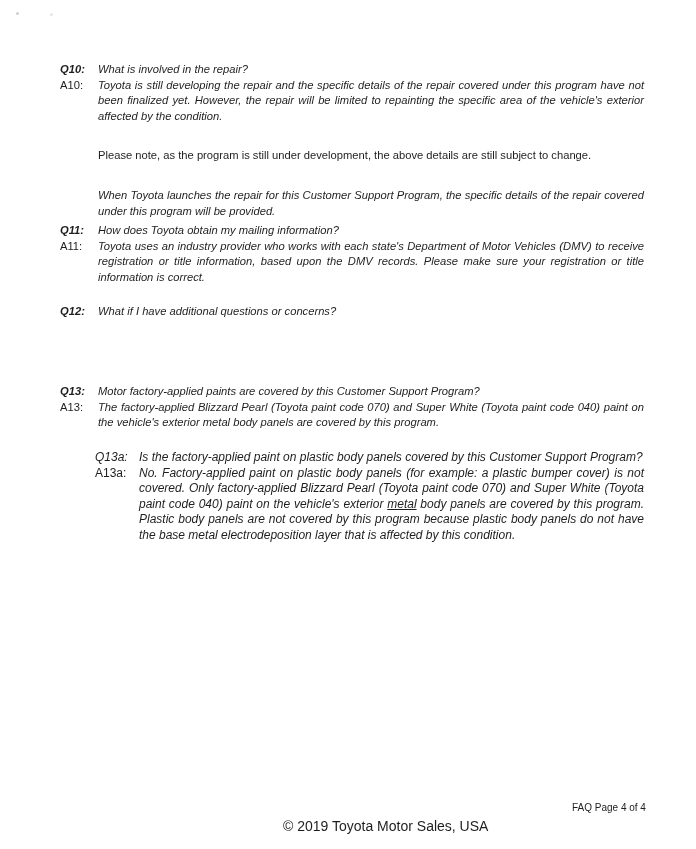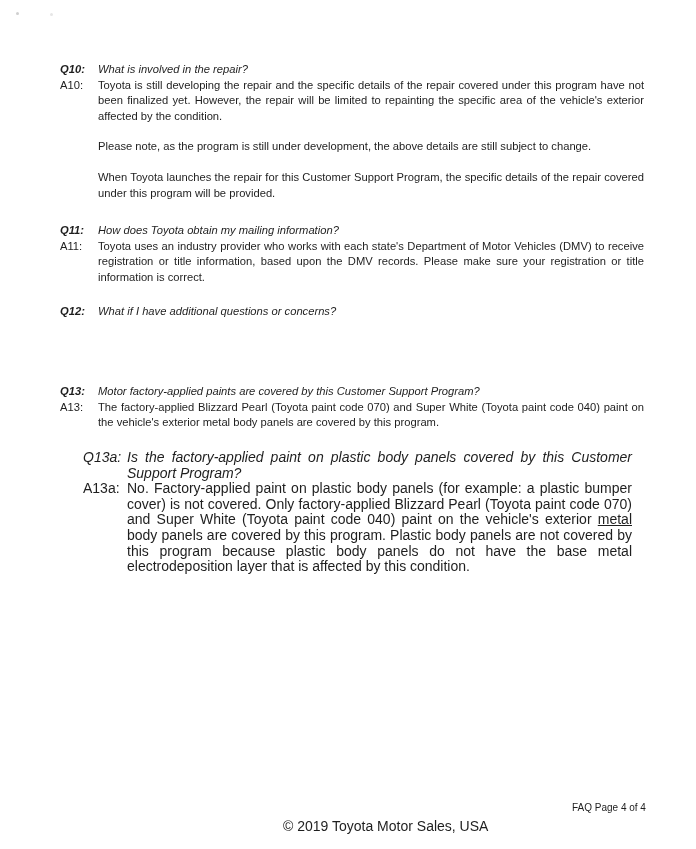--- a/index.html
+++ b/index.html
@@ -8,23 +8,23 @@
       font-family: "Liberation Sans", "DejaVu Sans", sans-serif;
       color: #1e1e1e;
     }
     .page { position: absolute; left: 0; top: 0; width: 696px; height: 700px; }
     .qa { position: absolute; left: 60px; width: 584px; font-size: 11.2px; line-height: 15.6px; }
     .row { display: flex; }
     .lbl { width: 38px; flex: 0 0 38px; }
     .q .lbl { font-weight: bold; font-style: italic; }
     .q .txt { font-style: italic; }
     .txt { flex: 1; }
-    .just { text-align: justify; }
-    .para { margin-top: 15px; }
-    .sub { position: absolute; left: 83px; width: 549px; font-size: 14px; line-height: 15.6px; }
+    .just { text-align: justify; font-style: italic; }
+    .para { margin-top: 24px; }
+    .sub { position: absolute; left: 95px; width: 549px; font-size: 12px; line-height: 15.6px; }
     .sub .lbl { width: 44px; flex: 0 0 44px; font-weight: normal; }
     .sub .q .lbl { font-style: italic; font-weight: normal; }
     u { text-decoration: underline; }
     .footer-page { position: absolute; left: 572px; top: 802px; font-size: 10px; }
     .footer-copy { position: absolute; left: 283px; top: 818px; font-size: 14px; }
     .specks { position: absolute; left: 16px; top: 12px; width: 3px; height: 3px; background: #cfcfcf; border-radius: 50%; }
     .specks2 { position: absolute; left: 50px; top: 13px; width: 3px; height: 3px; background: #e6e6e6; border-radius: 50%; }
   </style>
 </head>
 <body>

